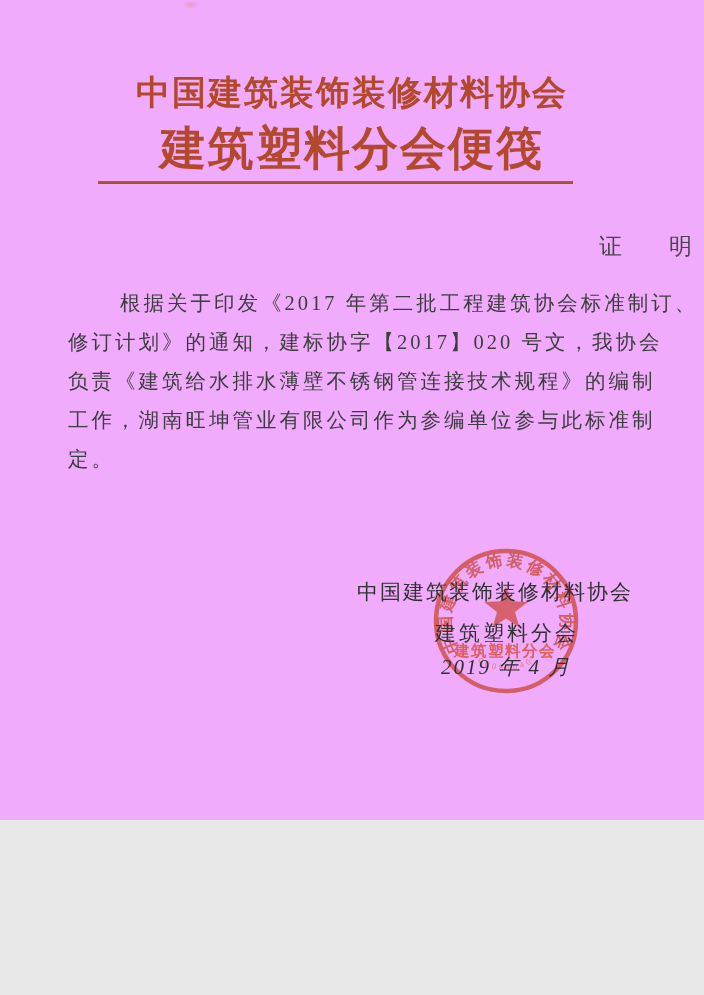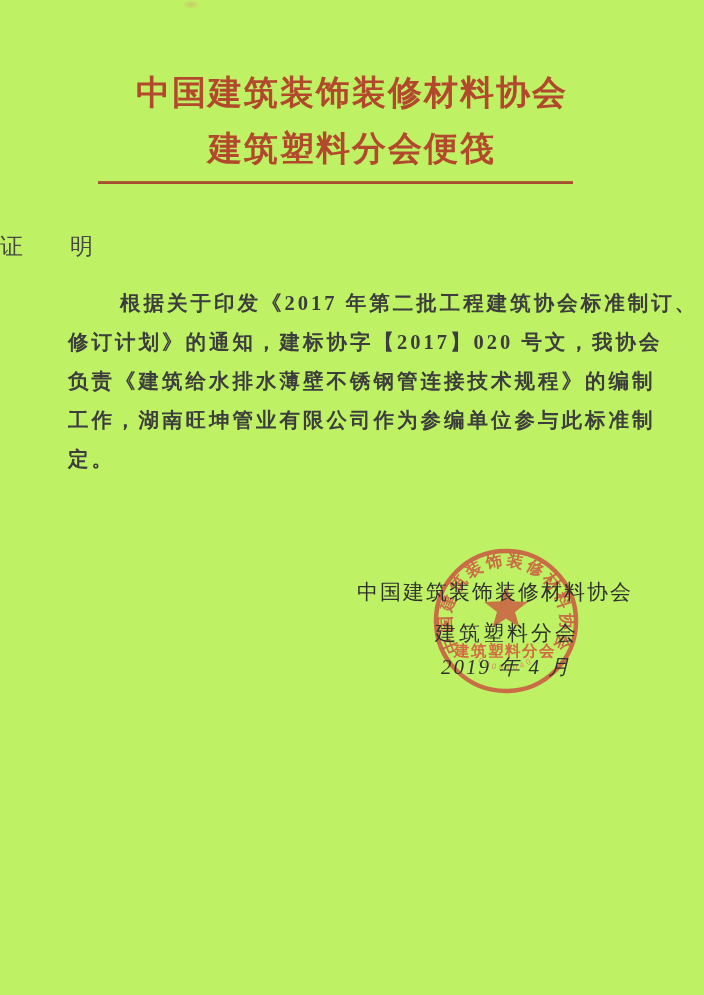--- a/index.html
+++ b/index.html
@@ -1,63 +1,62 @@
 <!DOCTYPE html>
 <html><head>
 <meta charset="utf-8">
 <style>
   html,body{margin:0;padding:0;background:#e8e8e8;}
   .page{
     position:relative;
-    width:704px;height:995px;
+    width:704px;height:820px;
     margin:0 auto;
-    background:#bef264;
+    background:#f0abfc;
     overflow:hidden;
     font-family:"Liberation Serif", serif;
   }
   
   .smudge{
     position:absolute;left:182px;top:0px;width:18px;height:9px;
     background:radial-gradient(ellipse at center, rgba(224,120,110,0.35), rgba(224,120,110,0) 70%);
   }
   .letterhead{
     position:absolute;left:0;top:72px;width:704px;
     text-align:center;
     color:#b2492c;
     font-family:"Liberation Sans", sans-serif;
     font-weight:bold;
   }
   .letterhead .line1{
     font-size:34px;letter-spacing:2px;line-height:40px;
   }
   .letterhead .line2{
-    font-size:34px;letter-spacing:2px;line-height:40px;margin-top:16px;
+    font-size:46px;letter-spacing:2px;line-height:40px;margin-top:16px;
   }
   .rule{
     position:absolute;left:98px;top:181px;width:475px;height:3px;
     background:linear-gradient(to bottom,#b46038,#9c4a28);
   }
   .cert-title{
     position:absolute;left:0;top:231px;width:704px;
-    text-align:left;
+    text-align:right;
     font-size:23px;color:#474747;
     letter-spacing:12px;
     white-space:pre;
   }
   .body-text{
     position:absolute;left:68px;top:284px;width:574px;
     font-size:20.5px;color:#3d3d3d;
     line-height:39px;
     letter-spacing:3px;
   }
   .body-text .bline{
     text-align:justify;
     text-align-last:justify;
     white-space:nowrap;
-    font-weight:bold;
   }
   .body-text .bline.indent{text-indent:52px;}
   .body-text .bline.last{
     text-align:left;text-align-last:left;
   }
   .sig-line{
     position:absolute;
     transform:translateX(-50%);
     color:#313131;
     font-size:21px;

